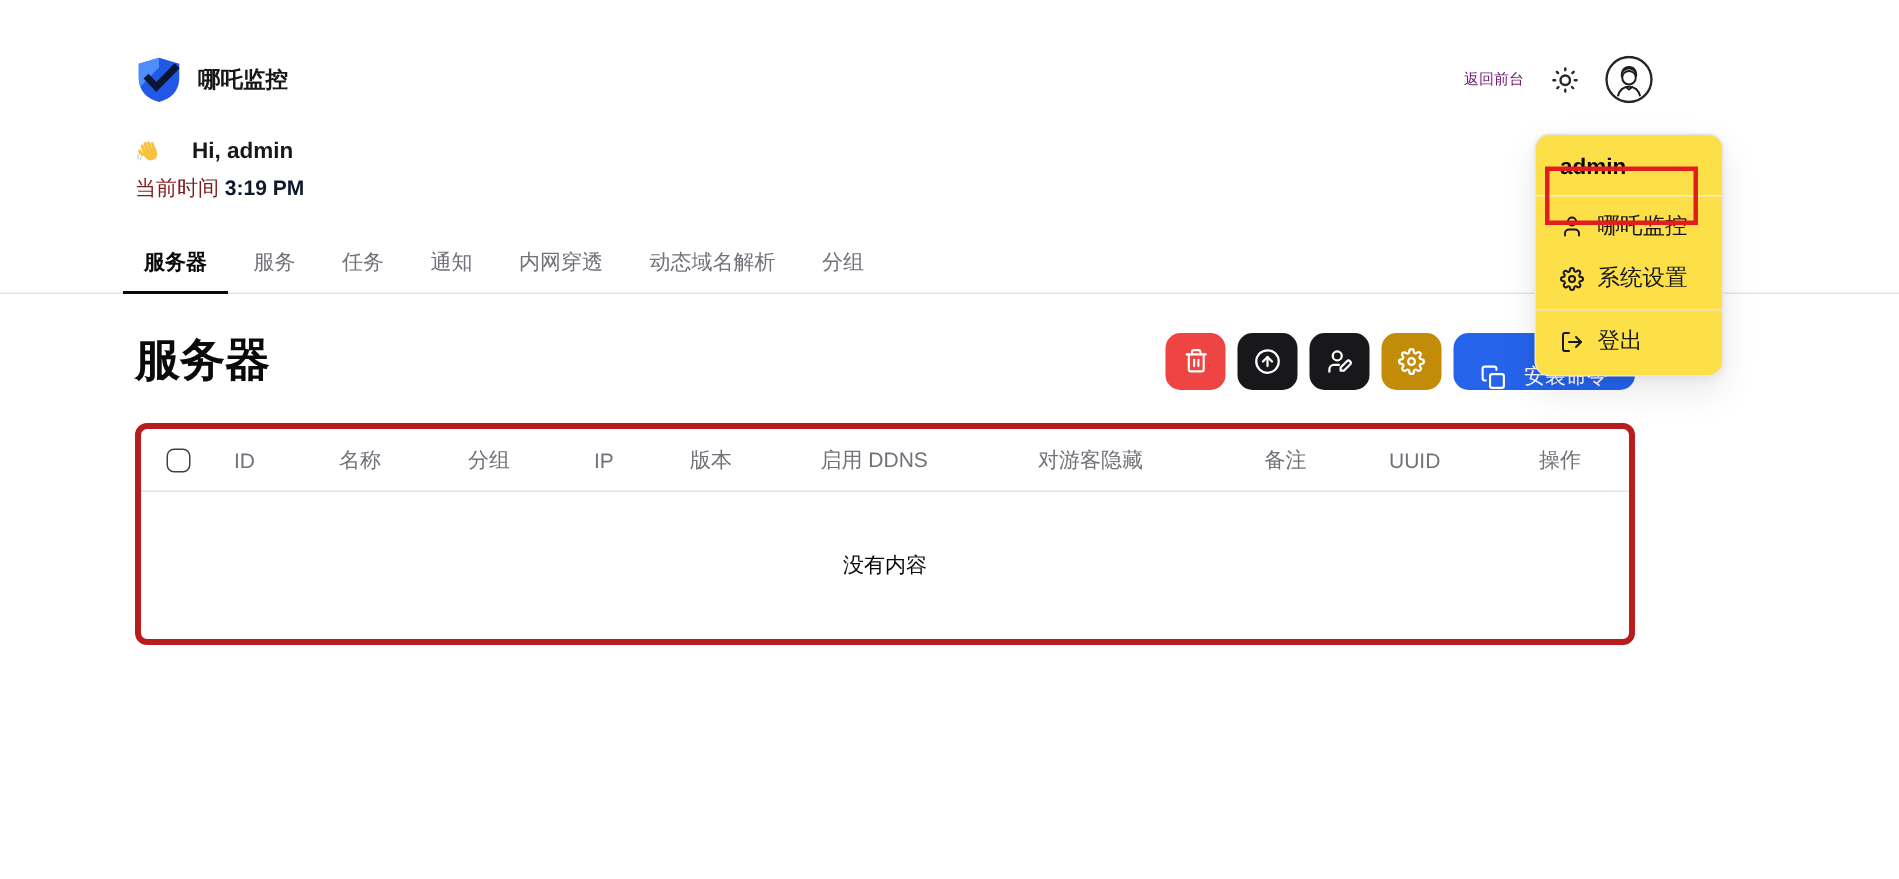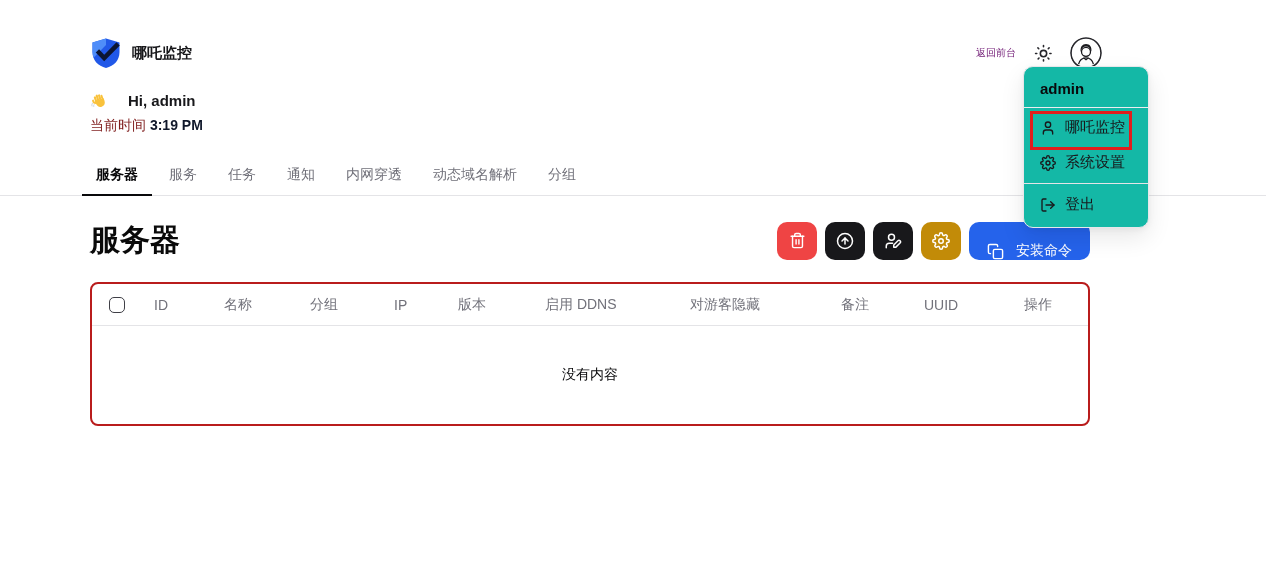--- a/index.html
+++ b/index.html
@@ -57,40 +57,40 @@
   .btn-dark { background: #18181b; }
   .btn-gold { background: #c28b08; }
   .install-btn {
     height: 38px; border-radius: 10px; border: none; cursor: pointer;
     background: #2563eb; color: #fff; font-size: 14px;
     display: flex; align-items: flex-end; gap: 12px; padding: 0 18px;
     font-family: "Liberation Sans", sans-serif;
   }
 
   
-  .table-card { margin-top: 21px; border: 2px solid #b91c1c; border-radius: 8px; overflow: hidden; background: #fff; }
+  .table-card { margin-top: 21px; border: 4px solid #b91c1c; border-radius: 8px; overflow: hidden; background: #fff; }
   .thead {
     display: grid;
     grid-template-columns: 62px 70px 86px 84px 64px 87px 145px 151px 83px 100px 1fr;
     align-items: center; height: 42px;
     border-bottom: 1px solid #e4e4e7;
     color: #71717a; font-size: 14px;
   }
   .th { white-space: nowrap; }
   .checkbox-cell { padding-left: 17px; display: flex; align-items: center; }
   .checkbox {
     width: 16px; height: 16px; border: 1.5px solid #3f3f46; border-radius: 5px;
     background: #fff; cursor: pointer;
   }
   .empty-row { height: 98px; display: flex; align-items: center; justify-content: center; font-size: 14px; color: #09090b; }
 
   
   .dropdown {
-    position: absolute; left: 1023px; top: 66px; width: 126px;
-    background: #14b8a6; border: 1px solid #e7e7ea; border-radius: 10px;
+    position: absolute; left: 1023px; top: 89px; width: 126px;
+    background: #fde047; border: 1px solid #e7e7ea; border-radius: 10px;
     box-shadow: 0 10px 24px rgba(0,0,0,.09), 0 2px 6px rgba(0,0,0,.05);
     padding: 5px; z-index: 20;
   }
   .dd-label { padding: 8px 11px; font-size: 15px; font-weight: 700; color: #09090b; }
   .dd-sep { height: 1px; background: #ededf0; margin: 2px -5px; }
   .dd-sep.strong { background: #e4e4e7; margin: 3px -5px; }
   .dd-item {
     display: flex; align-items: center; gap: 9px; padding: 8px 11px;
     font-size: 15px; color: #18181b; border-radius: 6px; cursor: pointer;
   }

